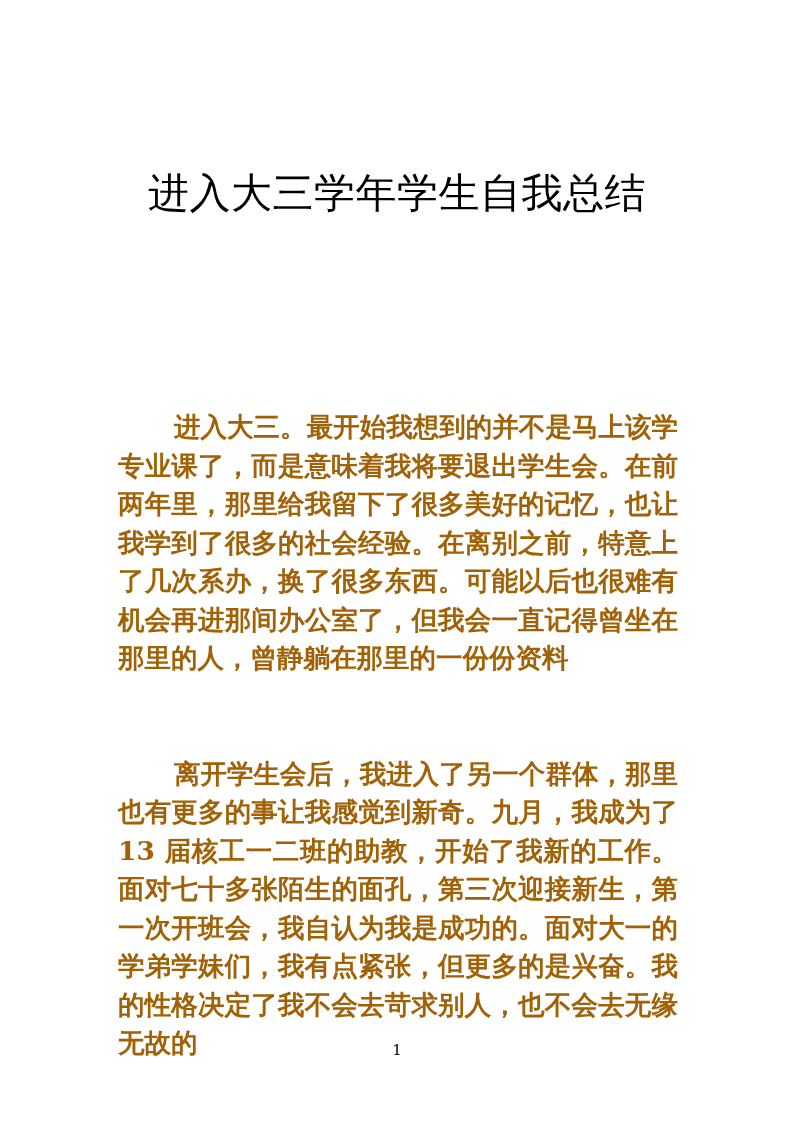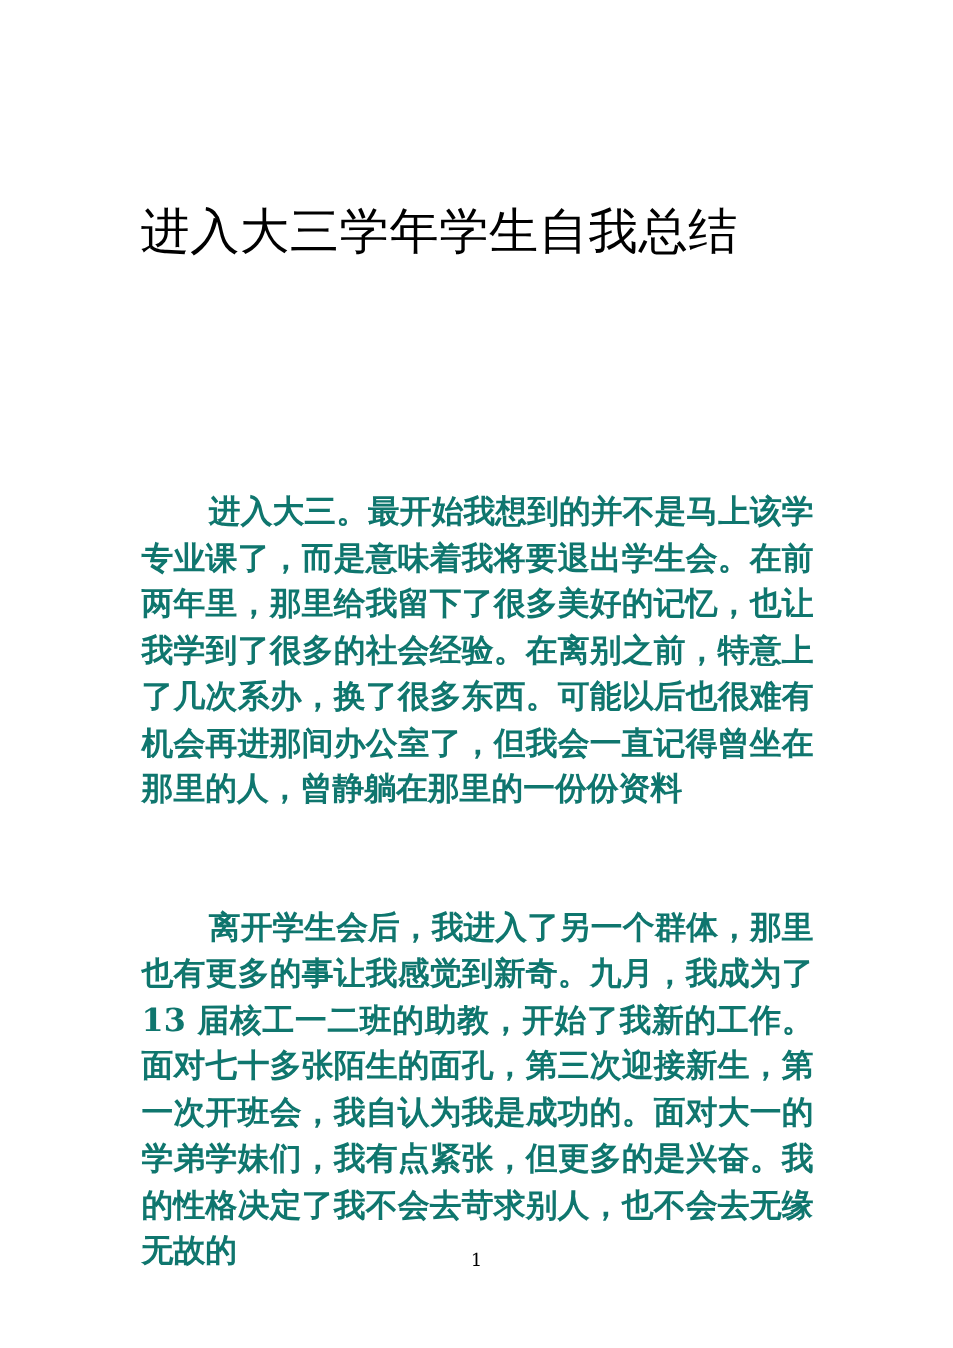--- a/index.html
+++ b/index.html
@@ -16,21 +16,21 @@
     background: #ffffff;
     overflow: hidden;
     box-sizing: border-box;
   }
 
   .doc-title {
     position: absolute;
     left: 117px;
     top: 136px;
     width: 560px;
-    text-align: left;
+    text-align: center;
     font-family: "DejaVu Serif", "Liberation Serif", serif;
     font-weight: 400;
     font-size: 41px;
     line-height: 60px;
     color: #000000;
     letter-spacing: 0.5px;
     word-break: break-all;
   }
 
   .body-block {
@@ -38,21 +38,21 @@
     left: 118px;
     top: 408px;
     width: 560px;
   }
 
   .para {
     font-family: "DejaVu Serif", "Liberation Serif", serif;
     font-weight: 700;
     font-size: 26.5px;
     line-height: 38.5px;
-    color: #0f766e;
+    color: #a16207;
     text-align: justify;
     text-justify: inter-character;
     text-indent: 56px;
     margin: 0;
     word-break: break-all;
     letter-spacing: 0px;
   }
 
   .para-gap {
     height: 77px;

